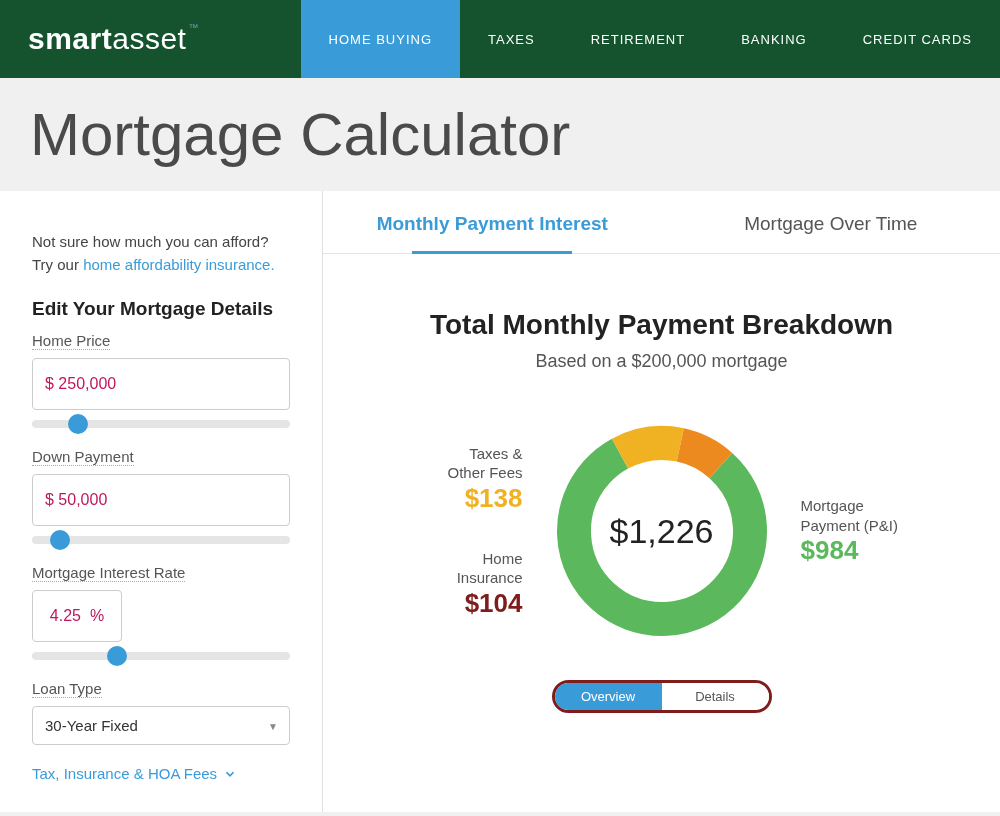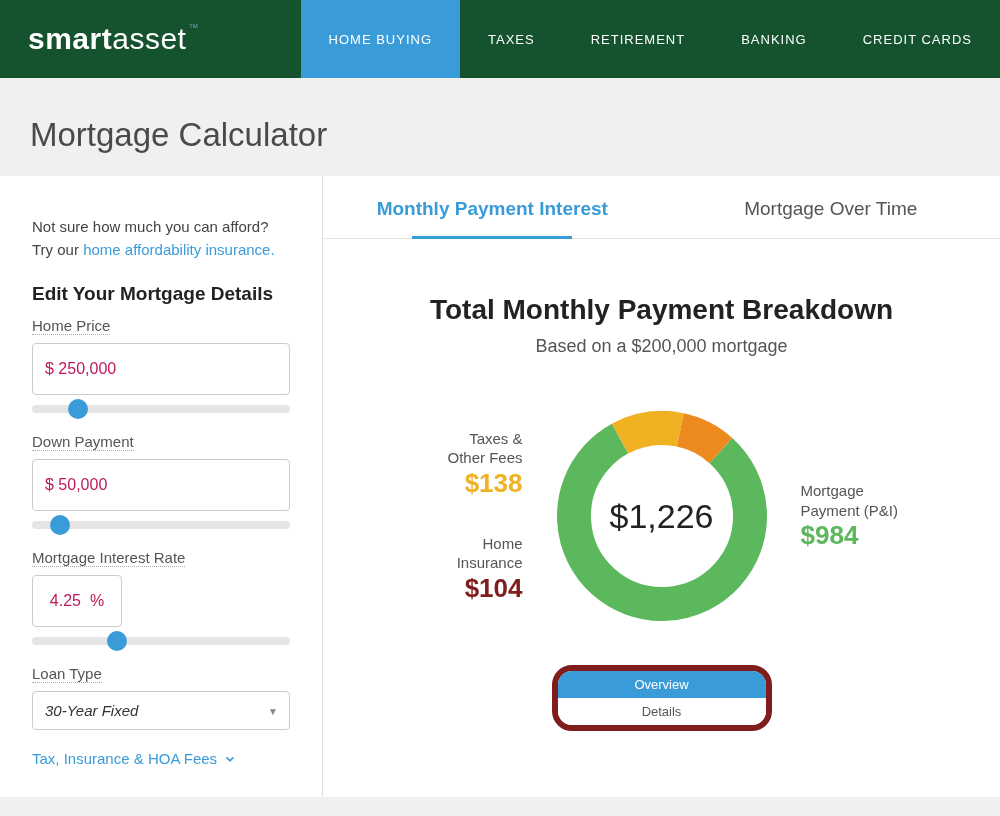--- a/index.html
+++ b/index.html
@@ -4,35 +4,35 @@
 <style>
 * { margin: 0; padding: 0; box-sizing: border-box; }
 body { font-family: -apple-system, BlinkMacSystemFont, "Segoe UI", Helvetica, Arial, sans-serif; background: #f0f0f0; color: #333; width: 1000px; }
 .header { background: #14532d; height: 78px; display: flex; align-items: center; }
 .logo { color: #fff; font-size: 30px; font-weight: 300; padding-left: 28px; letter-spacing: 0.5px; position: relative; }
 .logo .bold { font-weight: 600; }
 .logo .tm { font-size: 10px; vertical-align: top; color: #7a9ab3; margin-left: 2px; }
 .nav { margin-left: auto; display: flex; height: 100%; }
 .nav-item { color: #fff; font-size: 13px; letter-spacing: 1px; padding: 0 28px; display: flex; align-items: center; cursor: pointer; }
 .nav-item.active { background: #3a9bd9; }
-.page-title { font-size: 33px; font-weight: 300; color: #4a4a4a; padding: 38px 0 22px 30px; }
+.page-title { font-size: 60px; font-weight: 300; color: #4a4a4a; padding: 22px 0 22px 30px; }
 .main { display: flex; background: #f7f7f7; }
 .sidebar { width: 323px; background: #fff; border-right: 1px solid #e0e0e0; padding: 40px 32px 30px 32px; }
 .intro-text { font-size: 15px; color: #444; line-height: 1.5; margin-bottom: 18px; }
 .intro-text2 { font-size: 15px; color: #444; line-height: 1.5; margin-bottom: 22px; }
 .intro-text2 a { color: #3a9bd9; text-decoration: none; }
 .section-title { font-size: 19px; font-weight: 700; color: #222; margin-bottom: 12px; }
 .field { margin-bottom: 20px; }
 .field-label { font-size: 15px; color: #555; border-bottom: 1px dotted #aaa; display: inline-block; margin-bottom: 8px; }
 .text-input { width: 100%; border: 1px solid #ccc; border-radius: 4px; padding: 16px 12px; font-size: 16px; color: #be185d; }
 .text-input.narrow { width: 90px; text-align: center; }
 .slider-track { position: relative; height: 8px; background: #e5e5e5; border-radius: 4px; margin-top: 10px; }
 .slider-thumb { position: absolute; top: -6px; width: 20px; height: 20px; background: #3a9bd9; border-radius: 50%; cursor: pointer; }
 .select-wrap { position: relative; }
-.select-input { width: 100%; border: 1px solid #ccc; border-radius: 4px; padding: 10px 12px; font-size: 15px; color: #333; appearance: none; background: #fff; font-style: italic; }
+.select-input { width: 100%; border: 1px solid #ccc; border-radius: 4px; padding: 10px 12px; font-size: 15px; color: #333; appearance: none; background: #fff; }
 .select-arrow { position: absolute; right: 12px; top: 50%; transform: translateY(-50%); pointer-events: none; color: #888; font-size: 10px; }
 .expand-link { color: #3a9bd9; font-size: 15px; cursor: pointer; display: flex; align-items: center; gap: 6px; }
 .expand-link svg { width: 14px; height: 14px; }
 .content { flex: 1; background: #fff; }
 .tabs { display: flex; border-bottom: 1px solid #e5e5e5; }
 .tab { flex: 1; text-align: center; padding: 22px 0 18px; font-size: 19px; color: #555; cursor: pointer; position: relative; }
 .tab.active { color: #3a9bd9; font-weight: 600; }
 .tab.active::after { content: ''; position: absolute; bottom: -1px; left: 50%; transform: translateX(-50%); width: 160px; height: 3px; background: #3a9bd9; }
 .breakdown-area { padding: 55px 40px 30px; }
 .breakdown-title { font-size: 28px; font-weight: 700; text-align: center; color: #222; margin-bottom: 10px; }
@@ -41,21 +41,21 @@
 .left-labels { text-align: right; width: 140px; }
 .lbl-group { margin-bottom: 35px; }
 .lbl-text { font-size: 15px; color: #555; line-height: 1.3; }
 .lbl-val { font-size: 26px; font-weight: 600; }
 .lbl-val.yellow { color: #f0b223; }
 .lbl-val.orange { color: #7f1d1d; }
 .lbl-val.green { color: #5cb85c; }
 .right-labels { text-align: left; width: 140px; }
 .donut-wrap { position: relative; width: 218px; height: 218px; }
 .donut-center { position: absolute; inset: 0; display: flex; align-items: center; justify-content: center; font-size: 34px; font-weight: 400; color: #222; }
-.toggle { display: flex; border: 6px solid #7f1d1d; border-radius: 20px; overflow: hidden; width: 220px; margin: 40px auto 0; flex-direction: column; }
+.toggle { display: flex; border: 3px solid #7f1d1d; border-radius: 20px; overflow: hidden; width: 220px; margin: 40px auto 0; }
 .toggle-btn { flex: 1; text-align: center; padding: 6px 0; font-size: 13px; cursor: pointer; background: #fff; color: #555; }
 .toggle-btn.active { background: #3a9bd9; color: #fff; }
 </style>
 </head>
 <body>
 
 <div class="header">
   <div class="logo">
     <span class="bold">smart</span><span>asset</span><span class="tm">™</span>
   </div>

